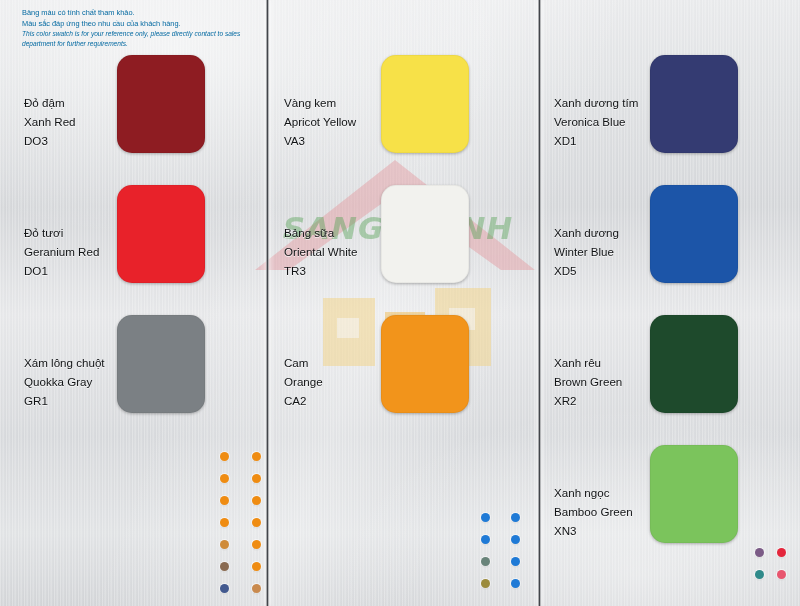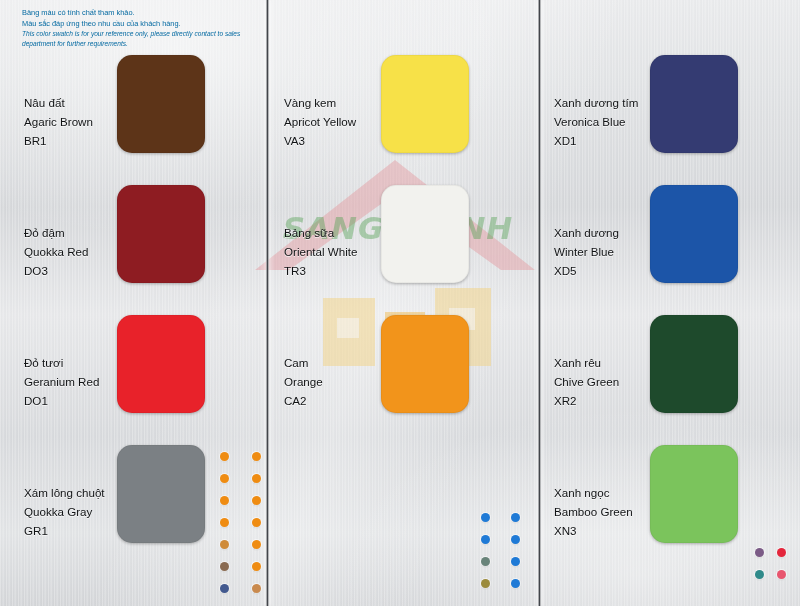--- a/index.html
+++ b/index.html
@@ -130,30 +130,22 @@
 
 <div id="note">
   <div class="vn">Bảng màu có tính chất tham khảo.</div>
   <div class="vn">Màu sắc đáp ứng theo nhu cầu của khách hàng.</div>
   <div class="en">This color swatch is for your reference only, please directly contact to sales department for further requirements.</div>
 </div>
 
 <div class="column" id="column-1">
     <div class="swatch-row">
       <div class="labels">
-        <div class="label-vn">Nâu đất</div>
-        <div class="label-en">Agaric Brown</div>
-        <div class="label-code">BR1</div>
-      </div>
-      <div class="chip" style="background: rgb(93, 52, 24);"></div>
-    </div>
-    <div class="swatch-row">
-      <div class="labels">
         <div class="label-vn">Đỏ đậm</div>
-        <div class="label-en">Quokka Red</div>
+        <div class="label-en">Xanh Red</div>
         <div class="label-code">DO3</div>
       </div>
       <div class="chip" style="background: rgb(142, 28, 34);"></div>
     </div>
     <div class="swatch-row">
       <div class="labels">
         <div class="label-vn">Đỏ tươi</div>
         <div class="label-en">Geranium Red</div>
         <div class="label-code">DO1</div>
       </div>
@@ -207,21 +199,21 @@
       <div class="labels">
         <div class="label-vn">Xanh dương</div>
         <div class="label-en">Winter Blue</div>
         <div class="label-code">XD5</div>
       </div>
       <div class="chip" style="background: rgb(28, 85, 168);"></div>
     </div>
     <div class="swatch-row">
       <div class="labels">
         <div class="label-vn">Xanh rêu</div>
-        <div class="label-en">Chive Green</div>
+        <div class="label-en">Brown Green</div>
         <div class="label-code">XR2</div>
       </div>
       <div class="chip" style="background: rgb(30, 74, 44);"></div>
     </div>
     <div class="swatch-row">
       <div class="labels">
         <div class="label-vn">Xanh ngọc</div>
         <div class="label-en">Bamboo Green</div>
         <div class="label-code">XN3</div>
       </div>

